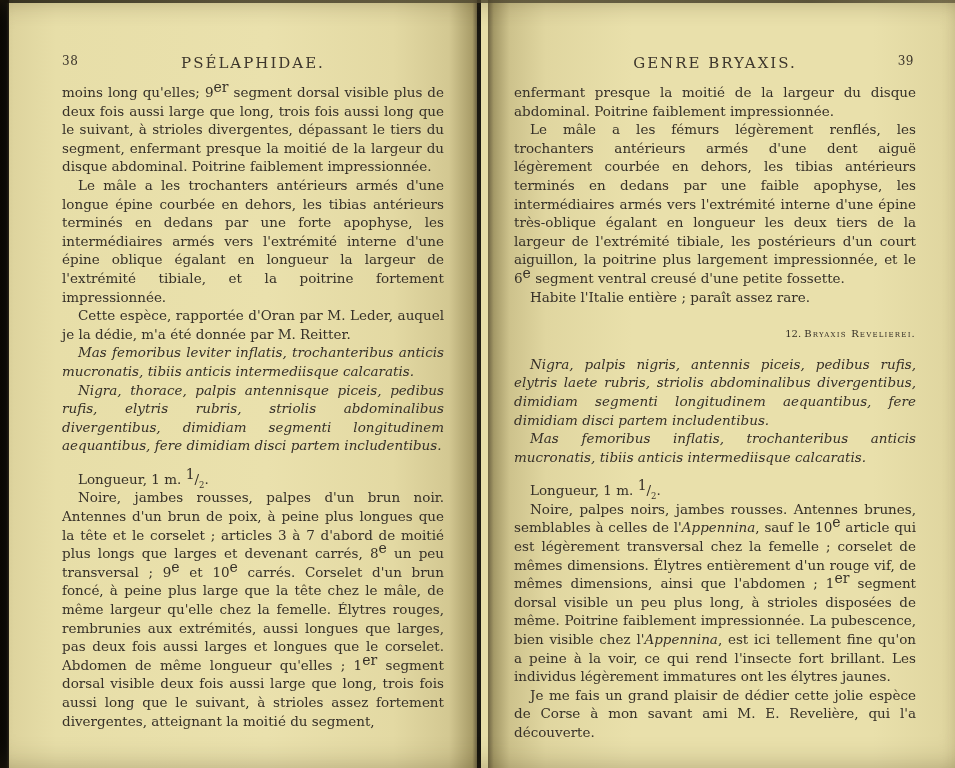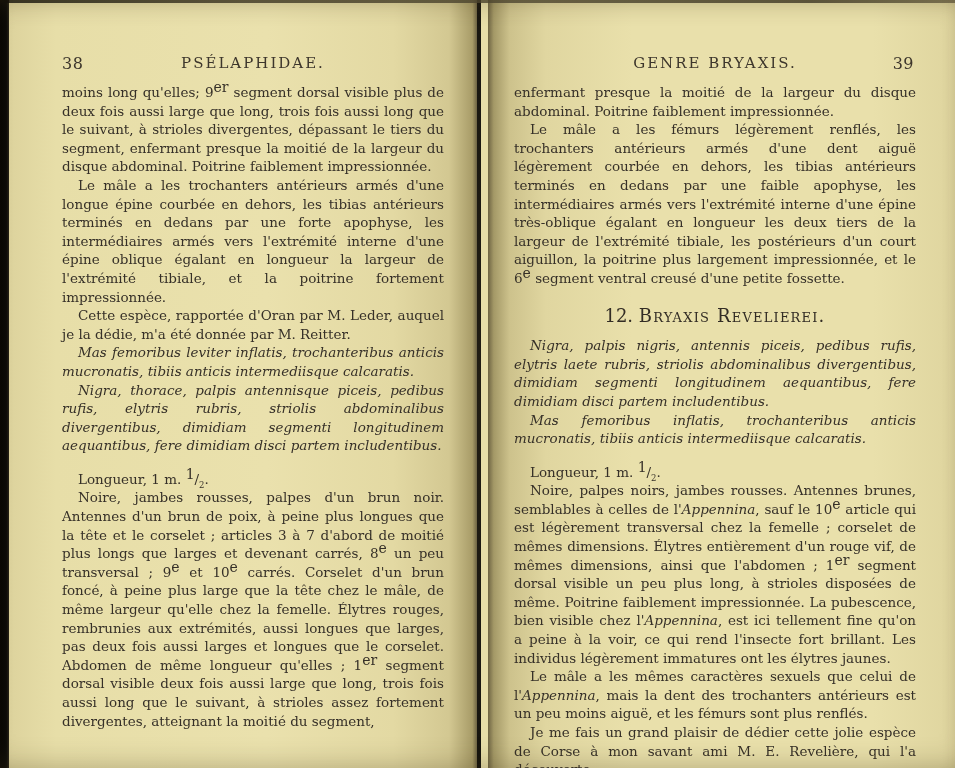--- a/index.html
+++ b/index.html
@@ -47,34 +47,34 @@
   .page-left .page-inner{left:53px;width:382px;}
   .page-right .page-inner{left:26px;width:402px;}
   .page-header{
     position:relative;height:16px;margin-bottom:13px;
     font-size:11.5px;letter-spacing:1.6px;color:#3d362c;
   }
   .running-title{
     position:absolute;left:0;right:0;text-align:center;
     font-variant:small-caps;letter-spacing:2px;font-size:15px;
   }
-  .page-number{position:absolute;top:0;font-size:16px;letter-spacing:.5px;}
+  .page-number{position:absolute;top:0;font-size:12px;letter-spacing:.5px;}
   .page-left .page-number{left:0;}
   .page-right .page-number{right:2px;}
   .page-body{
     font-size:13.5px;line-height:18.6px;text-align:justify;
     color:#363028;
   }
   .page-body p{margin:0;}
   .page-body p.indent{text-indent:16px;}
   .page-body p.latin{font-style:italic;}
   .page-body p.space-before{margin-top:15px;}
   .species-heading{
-    margin:22px 0 13px 0;font-size:18px;font-weight:normal;
-    color:#332d25;text-align:center;
+    margin:22px 0 13px 0;font-size:10px;font-weight:normal;
+    color:#332d25;text-align:right;
   }
   .page-right .species-heading{margin:19px 0 11px 0;}
   .sc{font-variant:small-caps;letter-spacing:1.2px;}
   .sup{font-size:14px;vertical-align:super;line-height:0;}
   .sub{font-size:8.5px;vertical-align:sub;line-height:0;}
   .it{font-style:italic;}
 </style>
 </head>
 <body>
 
@@ -100,26 +100,26 @@
 
   <div class="page page-right">
     <div class="page-inner">
       <div class="page-header">
         <span class="running-title">GENRE BRYAXIS.</span>
         <span class="page-number">39</span>
       </div>
       <div class="page-body">
           <p class=""><span>enfermant presque la moitié de la largeur du disque abdominal. Poitrine faiblement impressionnée.</span></p>
           <p class="indent"><span>Le mâle a les fémurs légèrement renflés, les trochanters antérieurs armés d'une dent aiguë légèrement courbée en dehors, les tibias antérieurs terminés en dedans par une faible apophyse, les intermédiaires armés vers l'extrémité interne d'une épine très-oblique égalant en longueur les deux tiers de la largeur de l'extrémité tibiale, les postérieurs d'un court aiguillon, la poitrine plus largement impressionnée, et le 6</span><span class="sup">e</span><span> segment ventral creusé d'une petite fossette.</span></p>
+          <p class="indent"><span>Habite l'Italie entière ; paraît assez rare.</span></p>
           <h3 class="species-heading"><span>12. </span><span class="sc">Bryaxis Revelierei.</span></h3>
           <p class="indent latin"><span>Nigra, palpis nigris, antennis piceis, pedibus rufis, elytris laete rubris, striolis abdominalibus divergentibus, dimidiam segmenti longitudinem aequantibus, fere dimidiam disci partem includentibus.</span></p>
           <p class="indent latin"><span>Mas femoribus inflatis, trochanteribus anticis mucronatis, tibiis anticis intermediisque calcaratis.</span></p>
           <p class="indent space-before"><span>Longueur, 1 m. </span><span class="sup">1</span><span>/</span><span class="sub">2</span><span>.</span></p>
           <p class="indent"><span>Noire, palpes noirs, jambes rousses. Antennes brunes, semblables à celles de l'</span><span class="it">Appennina</span><span>, sauf le 10</span><span class="sup">e</span><span> article qui est légèrement transversal chez la femelle ; corselet de mêmes dimensions. Élytres entièrement d'un rouge vif, de mêmes dimensions, ainsi que l'abdomen ; 1</span><span class="sup">er</span><span> segment dorsal visible un peu plus long, à strioles disposées de même. Poitrine faiblement impressionnée. La pubescence, bien visible chez l'</span><span class="it">Appennina</span><span>, est ici tellement fine qu'on a peine à la voir, ce qui rend l'insecte fort brillant. Les individus légèrement immatures ont les élytres jaunes.</span></p>
-          <p class="indent"><span>Le mâle a les mêmes caractères sexuels que celui de l'</span><span class="it">Appennina</span><span>, mais la dent des trochanters antérieurs est un peu moins aiguë, et les fémurs sont plus renflés.</span></p>
           <p class="indent"><span>Je me fais un grand plaisir de dédier cette jolie espèce de Corse à mon savant ami M. E. Revelière, qui l'a découverte.</span></p>
         </div>
     </div>
   </div>
 
   <div class="gutter-line"></div>
   <div class="book-edge-left"></div>
   <div class="top-edge"></div>
   <div class="vignette"></div>
 

